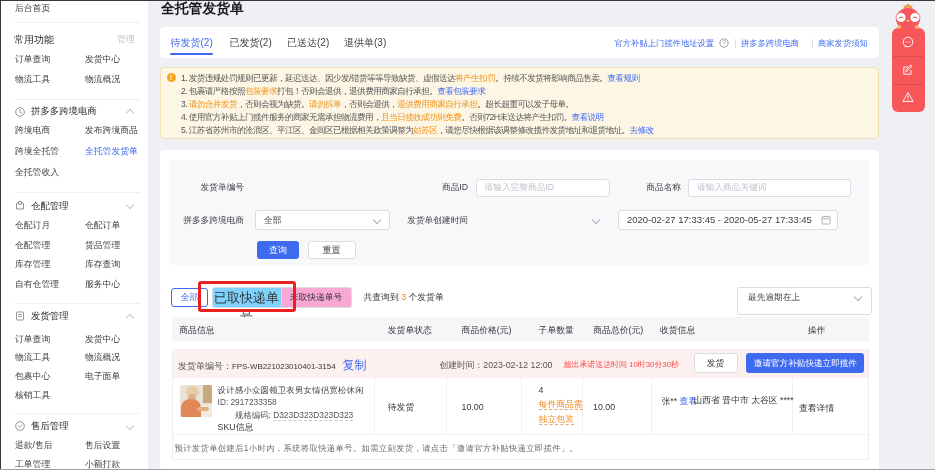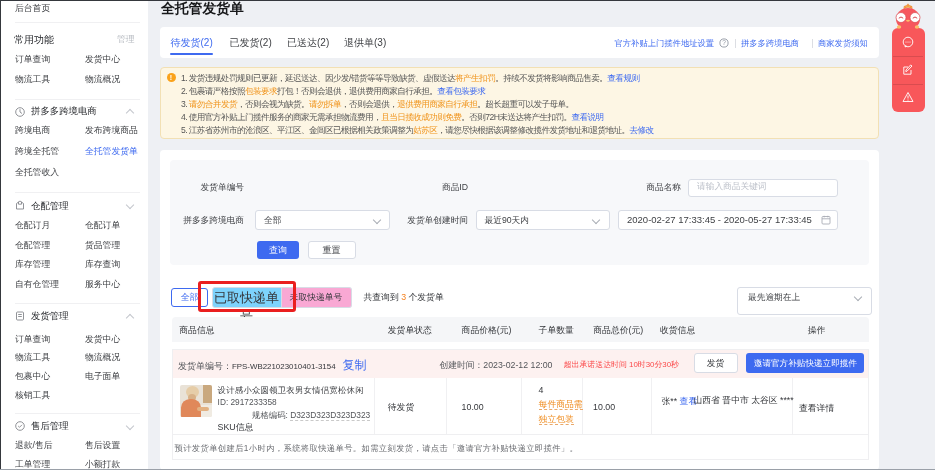--- a/index.html
+++ b/index.html
@@ -116,34 +116,34 @@
   <div class="nline" style="top:86.2px;">2. 包裹请严格按照<span class="orange">包装要求</span>打包！否则会退供，退供费用商家自行承担。<span class="blue">查看包装要求</span></div>
   <div class="nline" style="top:99.1px;">3. <span class="orange">请勿合并发货</span>，否则会视为缺货。<span class="orange">请勿拆单</span>，否则会退供，<span class="orange">退供费用商家自行承担</span>。超长超重可以发子母单。</div>
   <div class="nline" style="top:112px;">4. 使用官方补贴上门揽件服务的商家无需承担物流费用，<span class="orange">且当日揽收成功则免费</span>。否则72H未送达将产生扣罚。<span class="blue">查看说明</span></div>
   <div class="nline" style="top:124.9px;">5. 江苏省苏州市的沧浪区、平江区、金阊区已根据相关政策调整为<span class="orange">姑苏区</span>，请您尽快根据该调整修改揽件发货地址和退货地址。<span class="blue">去修改</span></div>
 
   <div class="ab" style="left:160px;top:150px;width:719px;height:320px;background:#fff;border-radius:4px;"></div>
   <div class="ab" style="left:170px;top:160px;width:699px;height:104.5px;background:#f7f8fa;border-radius:4px;"></div>
 
   <div class="lab" style="left:164px;top:179px;line-height:17.5px;">发货单编号</div>
   <div class="lab" style="left:388px;top:179px;line-height:17.5px;">商品ID</div>
+  <div class="inp" style="left:475.5px;top:179px;width:134.5px;height:17.5px;">
+      <div class="ph">请输入完整商品ID</div>
+    </div>
   <div class="lab" style="left:601px;top:179px;line-height:17.5px;">商品名称</div>
-  <div class="inp" style="left:688px;top:179px;width:150px;height:17.5px;font-family:Liberation Mono, monospace;">
+  <div class="inp" style="left:688px;top:179px;width:163px;height:17.5px;">
       <div class="ph">请输入商品关键词</div>
     </div>
 
   <div class="lab" style="left:164px;top:210px;line-height:20px;">拼多多跨境电商</div>
   <div class="inp" style="left:255px;top:210px;width:135px;height:20px;">
       <div class="iv">全部</div>
     </div>
   <div class="chev" style="left:374px;top:216.5px;"></div>
   <div class="lab" style="left:388px;top:210px;line-height:20px;">发货单创建时间</div>
-  <div class="inp" style="left:475.5px;top:210px;width:134.5px;height:20px;">
-      <div class="iv">最近90天内</div>
-    </div>
   <div class="chev" style="left:593px;top:216.5px;"></div>
   <div class="inp" style="left:618px;top:210px;width:220px;height:20px;">
       <div class="iv" style="font-size:9.5px;">2020-02-27 17:33:45 - 2020-05-27 17:33:45</div>
     </div>
   <svg class="ab" style="left:821px;top:214.5px;" width="10" height="10" viewBox="0 0 10 10">
       <rect x="1" y="1.5" width="8" height="7.5" rx="1" fill="none" stroke="#a9adb5" stroke-width="0.9"></rect>
       <path d="M1 3.8 H9 M3.2 0.8 V2.4 M6.8 0.8 V2.4" stroke="#a9adb5" stroke-width="0.9"></path>
     </svg>
 
   <div class="ab" style="left:257px;top:240.5px;width:42px;height:18px;background:#3e6af0;border-radius:3px;color:#fff;font-size:9px;text-align:center;line-height:18px;">查询</div>
@@ -185,21 +185,21 @@
   <div class="ab" style="left:180px;top:384.5px;width:32px;height:32.5px;border-radius:2px;background:#e9e2d7;overflow:hidden;">
     <div class="ab" style="left:23px;top:0;width:9px;height:18px;background:#c9a87e;"></div>
     <div class="ab" style="left:16px;top:20px;width:16px;height:13px;background:#f0ebe2;"></div>
     <div class="ab" style="left:6px;top:1px;width:13px;height:12px;border-radius:50%;background:#e6cda8;"></div>
     <div class="ab" style="left:8px;top:9px;width:8px;height:7px;border-radius:50%;background:#d8b188;"></div>
     <div class="ab" style="left:1px;top:14px;width:20px;height:19px;border-radius:45% 45% 0 0;background:#e0885a;"></div>
     <div class="ab" style="left:17px;top:22px;width:12px;height:4px;border-radius:2px;background:#e2b182;"></div>
   </div>
   <div class="cell blue" style="left:217.6px;top:384px;font-size:8.3px;letter-spacing:0.3px;">设计感小众圆领卫衣男女情侣宽松休闲</div>
   <div class="cell c2" style="left:217.6px;top:396.3px;font-size:8.3px;">ID: 2917233358</div>
-  <div class="cell c2" style="left:232px;top:408.7px;font-size:8.4px;padding-left:20px;">规格编码: <span style="border-bottom:1px dashed #c9c9c9;">D323D323D323D323</span></div>
+  <div class="cell c2" style="left:215px;top:408.7px;font-size:8.4px;padding-left:20px;">规格编码: <span style="border-bottom:1px dashed #c9c9c9;">D323D323D323D323</span></div>
   <div class="cell" style="left:217.6px;top:421.3px;">SKU信息</div>
   <div class="cell" style="left:387.8px;top:400.7px;">待发货</div>
   <div class="cell" style="left:461.6px;top:400.7px;">10.00</div>
   <div class="cell" style="left:538.6px;top:383.5px;">4</div>
   <div class="cell" style="left:538.6px;top:398.3px;color:#ef8c1f;"><span style="border-bottom:1px dashed #e9a96b;">每件商品需</span></div>
   <div class="cell" style="left:538.6px;top:413px;color:#ef8c1f;"><span style="border-bottom:1px dashed #e9a96b;">独立包装</span></div>
   <div class="cell" style="left:593.1px;top:400.7px;">10.00</div>
   <div class="cell" style="left:661.5px;top:395.2px;">张** <span class="blue">查看</span></div>
   <div class="cell" style="left:661.5px;top:394px;padding-left:32px;">山西省 晋中市 太谷区 ****</div>
   <div class="cell blue" style="left:799px;top:401.5px;">查看详情</div>

